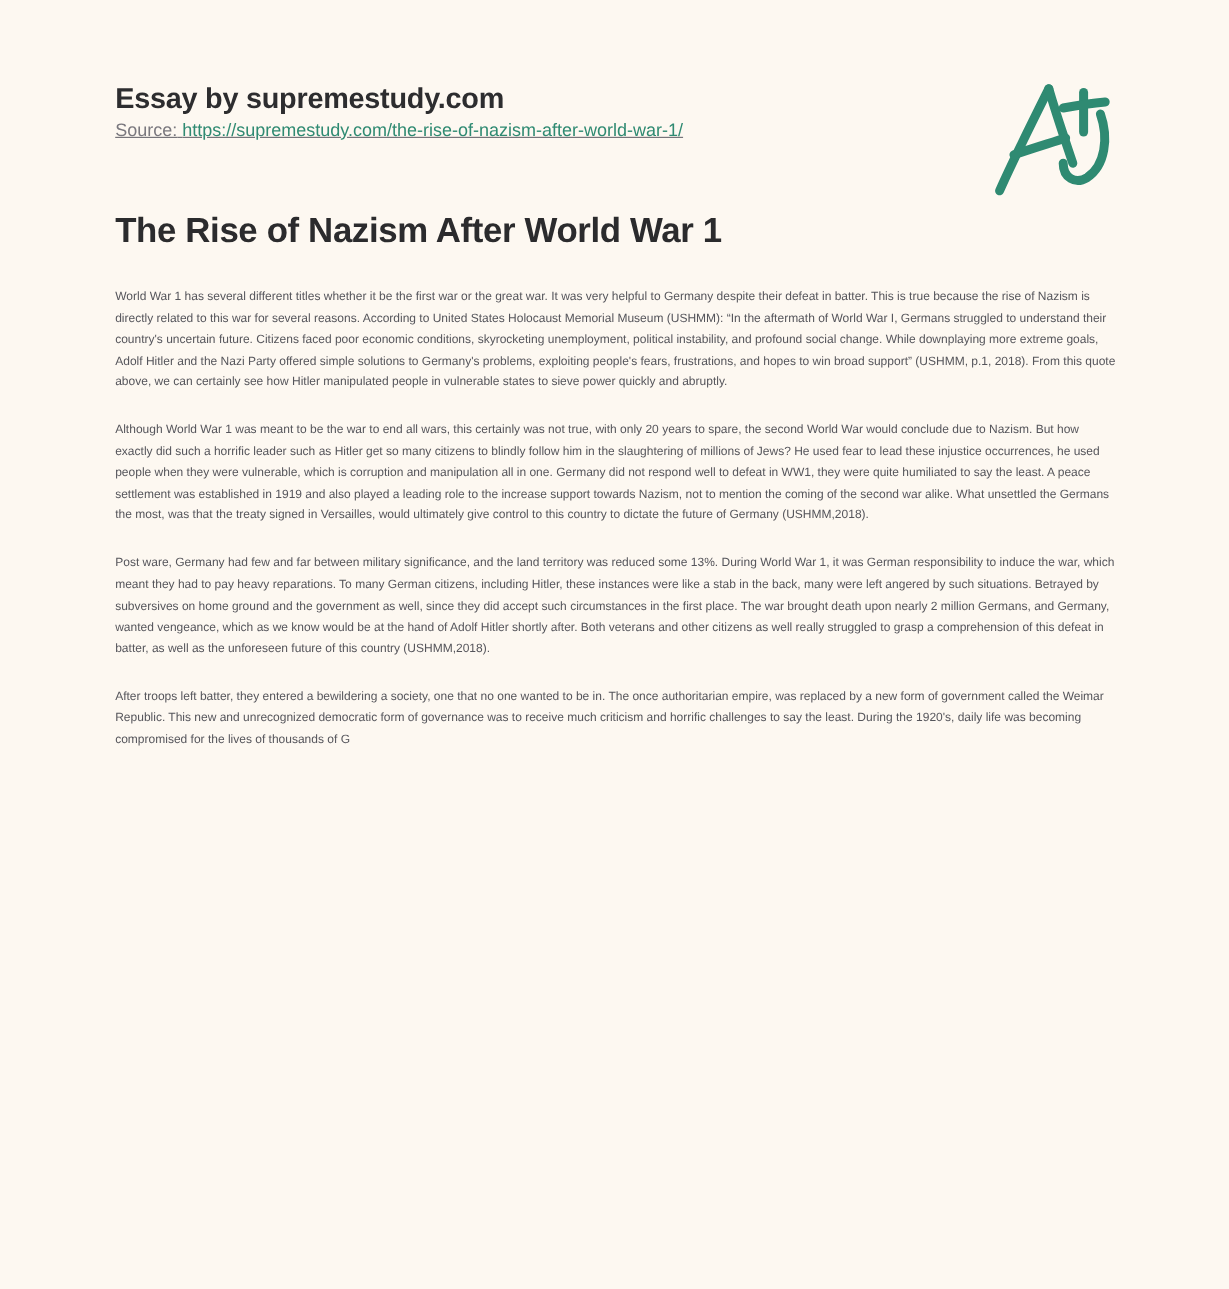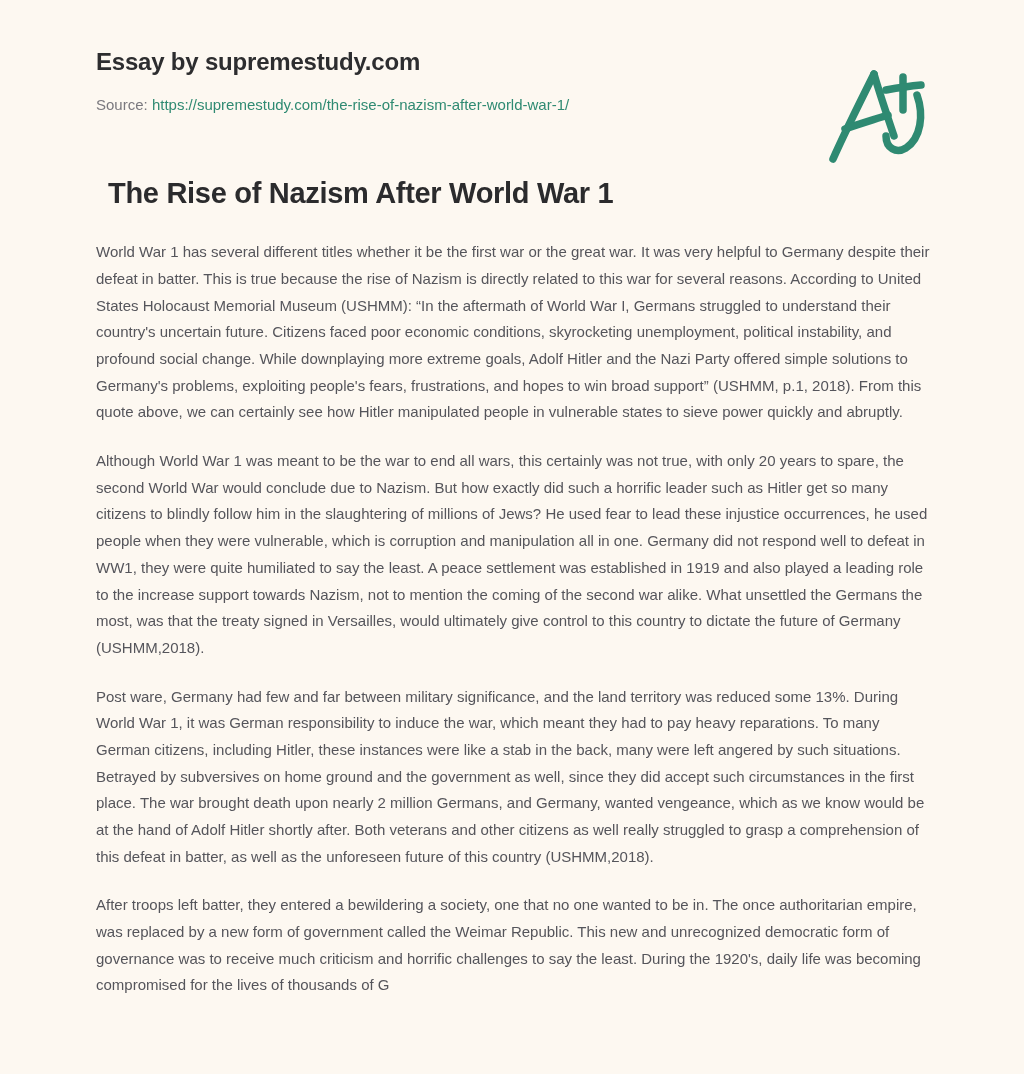--- a/index.html
+++ b/index.html
@@ -20,40 +20,40 @@
     width: 1024px;
     height: 1074px;
     background: #fdf8f1;
     box-sizing: border-box;
     position: relative;
   }
 
   
   .header {
     position: relative;
-    padding: 48px 92px 0 96px;
+    padding: 69px 92px 0 96px;
     height: 175px;
     box-sizing: border-box;
   }
 
   .byline {
     font-size: 24px;
     font-weight: bold;
     color: #2d2d2f;
     letter-spacing: -0.2px;
     line-height: 1.2;
     margin: 0;
   }
 
   .source-line {
-    margin-top: 17px;
     font-size: 15px;
     color: #76747a;
     line-height: 1.4;
     white-space: nowrap;
+    text-decoration: underline;
   }
 
   .source-label {
     color: #7a787e;
   }
 
   .source-url {
     color: #2f8a72;
     text-decoration: none;
     cursor: pointer;
@@ -72,28 +72,28 @@
   
   .content {
     padding: 0 92px 0 96px;
     box-sizing: border-box;
   }
 
   .essay-title {
     font-size: 29px;
     font-weight: bold;
     color: #2b2b2d;
-    margin: 0 0 28px 12px;
+    margin: 0 0 28px 0;
     line-height: 1.25;
     letter-spacing: -0.3px;
   }
 
   .essay-body p {
     margin: 0 0 22px 0;
-    font-size: 15px;
+    font-size: 10px;
     line-height: 1.78;
     color: #55555b;
     text-align: left;
   }
   .essay-body p:last-child { margin-bottom: 16px; }
 </style>
 </head>
 <body>
 
 <div class="page">

